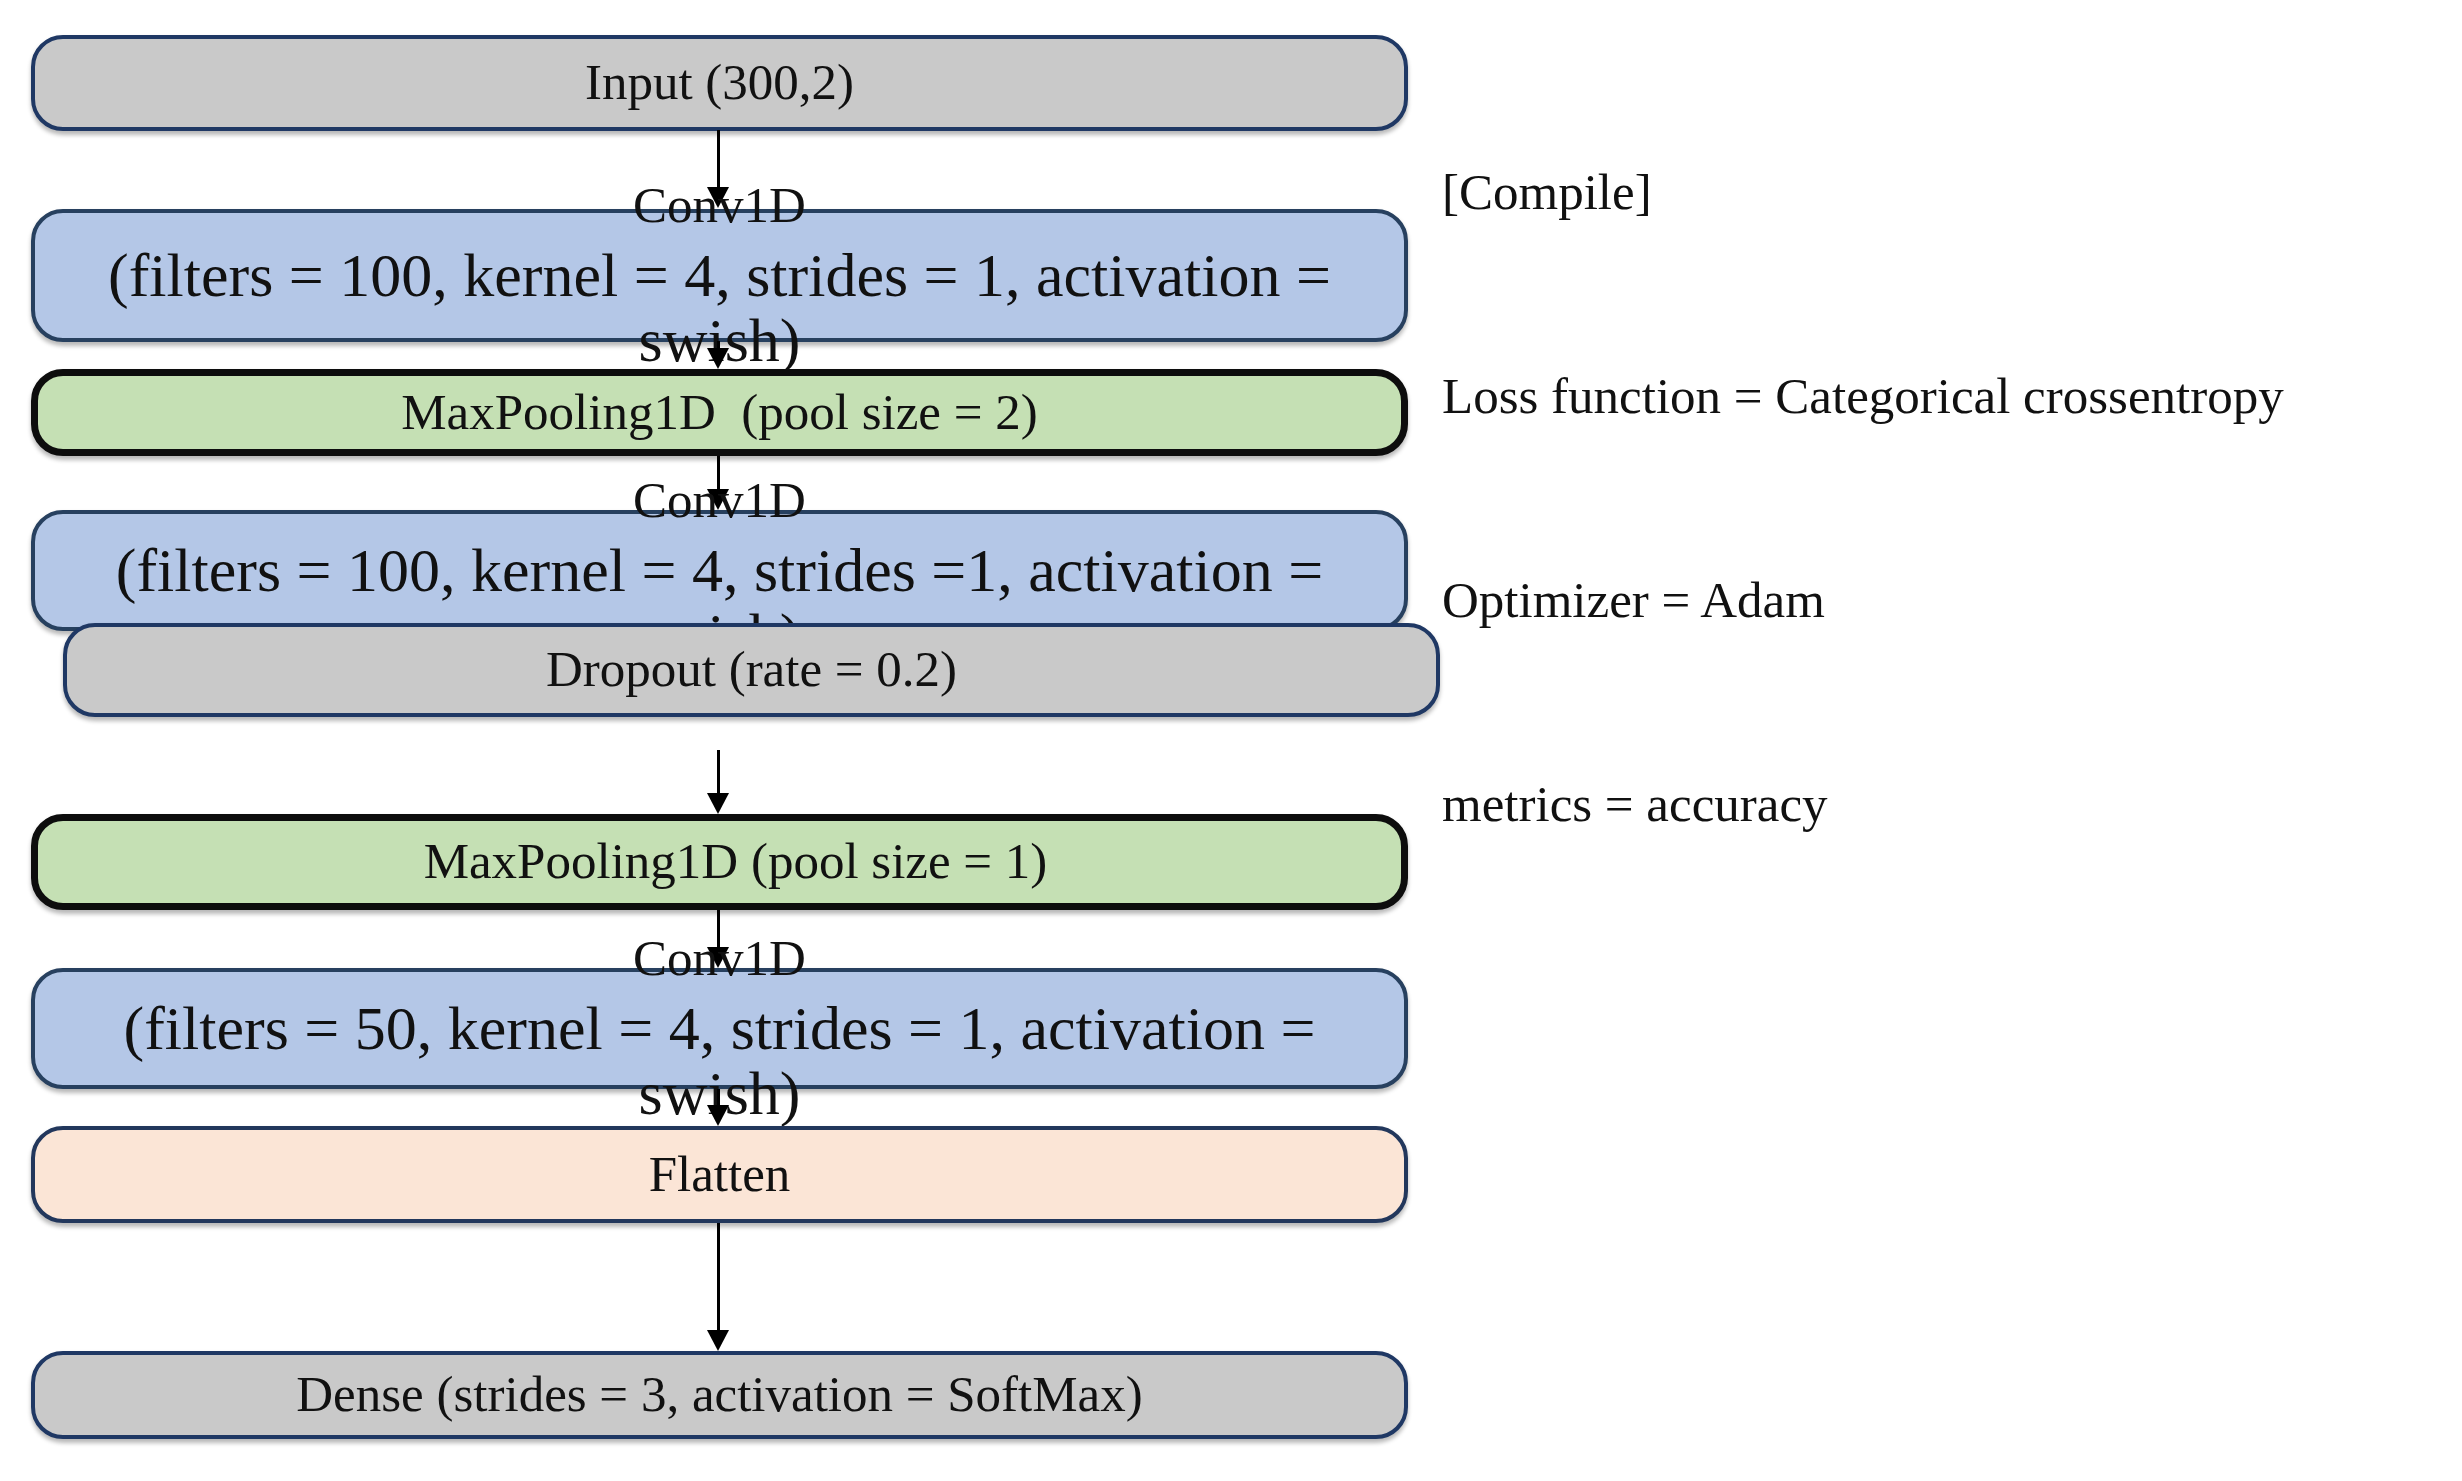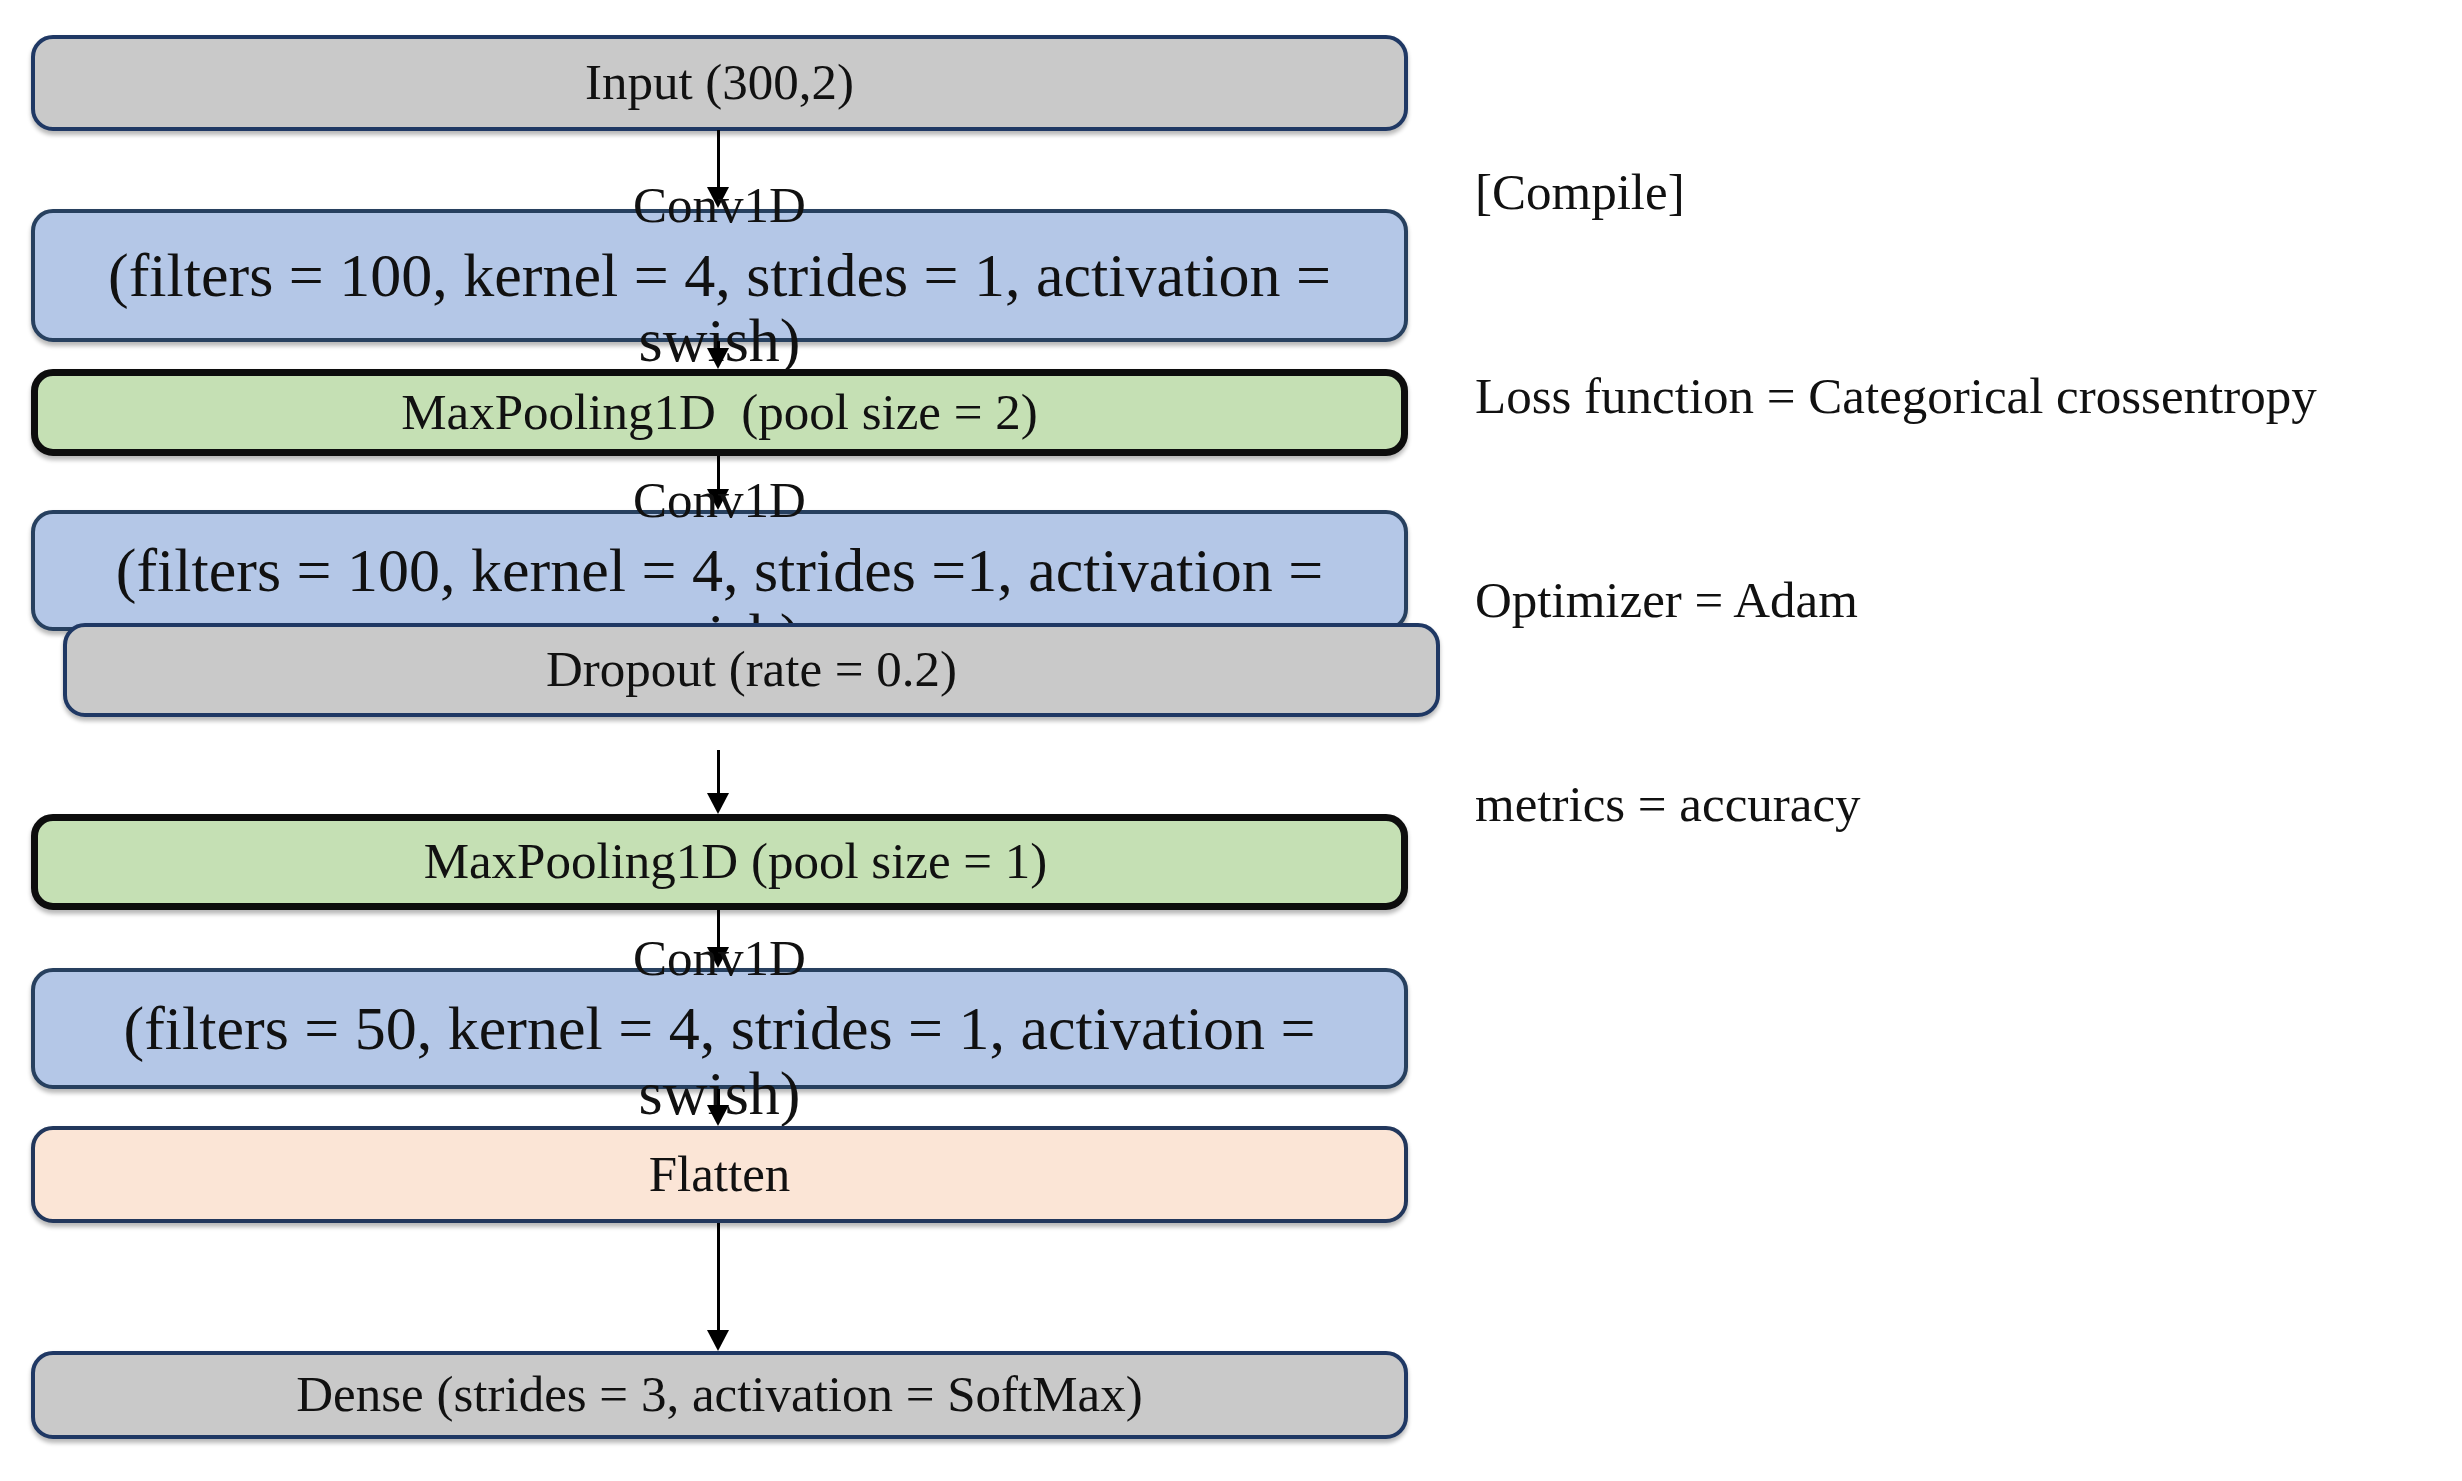--- a/index.html
+++ b/index.html
@@ -11,21 +11,21 @@
     font-family: "Liberation Serif", "DejaVu Serif", serif;
     color: #111111;
     overflow: hidden;
   }
   .layer-box {
     position: absolute;
     left: 31px;
     width: 1377px;
     box-sizing: border-box;
     border: 4.6px solid #1F3864;
-    border-radius: 22px;
+    border-radius: 32px;
     display: flex;
     flex-direction: column;
     align-items: center;
     justify-content: center;
     gap: 9.2px;
     box-shadow: 0 3.1px 4.6px rgba(0,0,0,0.28);
     text-align: center;
   }
   .layer-box.thick-border { border-width: 7px; }
   .layer-label {
@@ -63,21 +63,21 @@
   }
   .compile-note {
     position: absolute;
     left: 1442px;
     top: 21.5px;
     width: 1012px;
     font-size: 51px;
     line-height: 68px;
     white-space: pre-wrap;
   }
-  .compile-line { display: block; margin-left: 33px; }
+  .compile-line { display: block; }
 </style>
 </head>
 <body>
 
 <div class="canvas">
 
   <div class="layer-box" style="top: 35px; height: 96px; background: rgb(201, 201, 201); border-color: rgb(31, 56, 100);">
     <div class="layer-label">Input (300,2)</div>
   </div>
 

